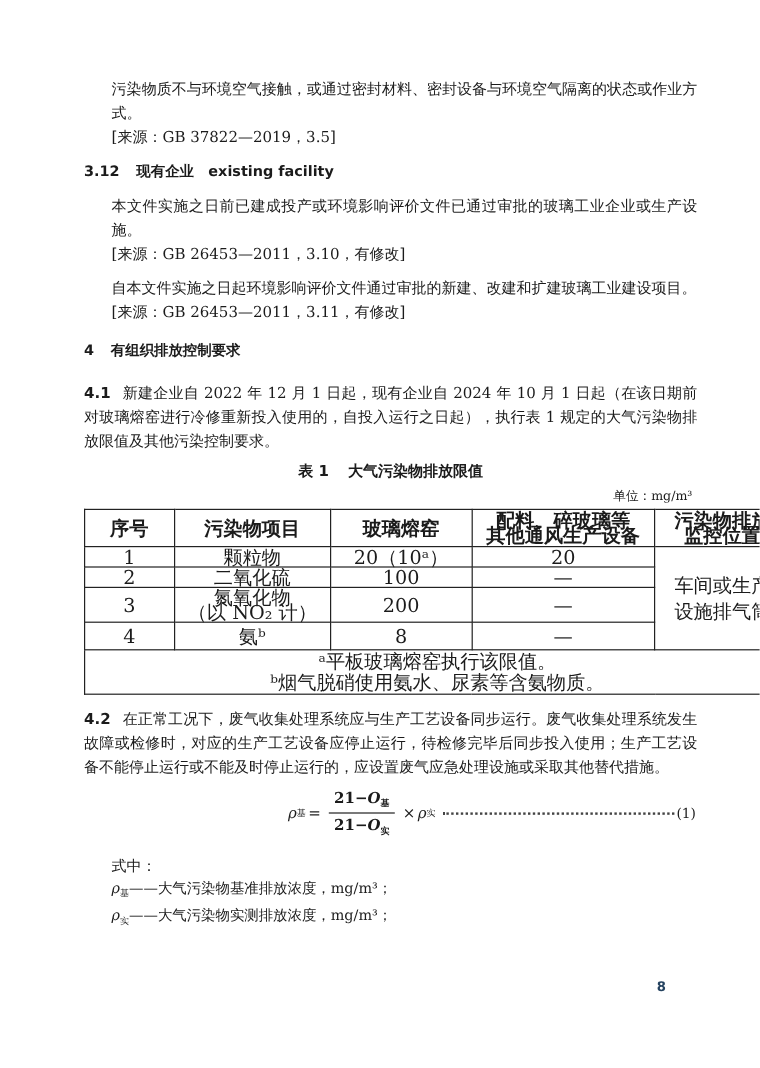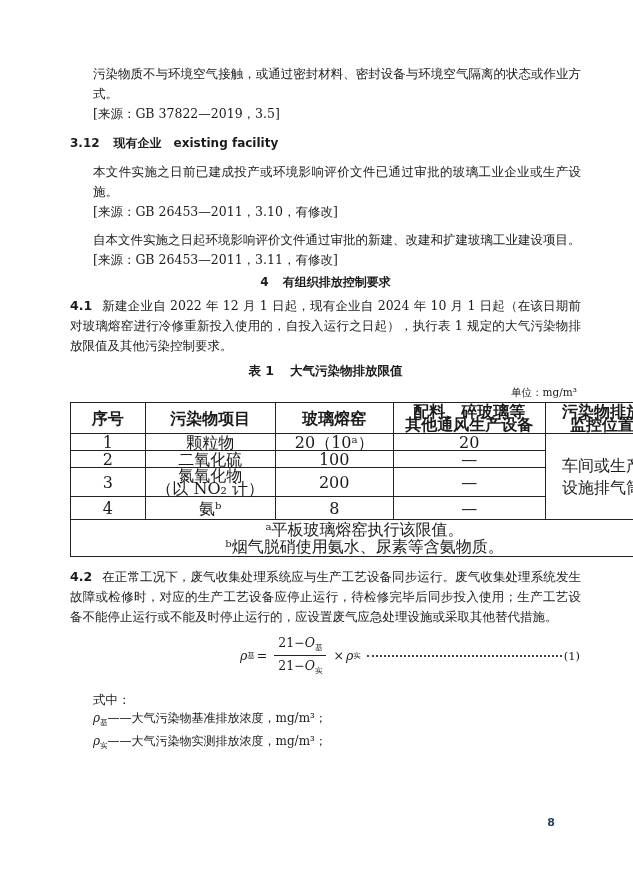--- a/index.html
+++ b/index.html
@@ -18,22 +18,22 @@
   .h-num{margin-right:14px;}
   .h-zh{margin-right:12px;}
   .num-label{
     font-family:"DejaVu Sans","Liberation Sans",sans-serif;
     font-weight:bold;margin-right:10px;
   }
   .mt-h1{margin-top:9px;}
   .mt-p1{margin-top:9px;}
   .mt-h2{margin-top:10px;}
   .mt-p2{margin-top:8px;}
-  .mt-s4{margin-top:2px;text-align:center;}
-  .mt-41{margin-top:4px;}
+  .mt-s4{margin-top:12px;}
+  .mt-41{margin-top:16px;}
   .tbl-title{
     margin-top:6px;text-align:center;font-weight:bold;font-size:12.5px;line-height:18px;
     font-family:"DejaVu Sans","Liberation Sans",sans-serif;
   }
   .tbl-title .t-label{margin-right:16px;}
   .unit-line{margin-top:4px;text-align:right;font-size:10.5px;line-height:16px;padding-right:4px;}
   table.limits{
     border-collapse:collapse;width:589px;margin-top:2px;
     font-size:16px;line-height:13px;table-layout:fixed;
   }
@@ -50,21 +50,21 @@
   td.loc-cell{line-height:22px;}
   td.fn-cell{text-align:left;padding:3px 4px 5px 12px;line-height:17px;border-top:1.5px solid #222;}
   .mt-42{margin-top:10px;}
   .mt-43{margin-top:2px;}
   .formula-row{
     display:flex;align-items:center;margin:8px 0 0 170px;width:340px;
     font-size:12.5px;
   }
   .formula-row i{font-style:italic;font-family:"DejaVu Serif","Liberation Serif",serif;}
   .formula-row sub{font-size:7.5px;vertical-align:-3px;}
-  .frac{display:inline-block;text-align:center;margin:0 5px;}
+  .frac{display:inline-block;text-align:center;margin:0 5px;font-weight:bold;}
   .fnum{display:block;border-bottom:1px solid #222;padding:0 4px 2px 4px;}
   .fden{display:block;padding-top:2px;}
   .eqs{margin:0 2px;}
   .dots{flex:1;height:0;border-bottom:2px dotted #444;margin:0 2px 0 6px;}
   .eq-no{font-size:11.5px;}
   .where-block{margin-top:14px;}
   .where-label{font-size:12.5px;line-height:19px;padding-left:23px;}
   .def-line{font-size:12px;line-height:19px;padding-left:23px;}
   .def-line i{font-style:italic;}
   .def-line sub{font-size:7.5px;vertical-align:-3px;}

